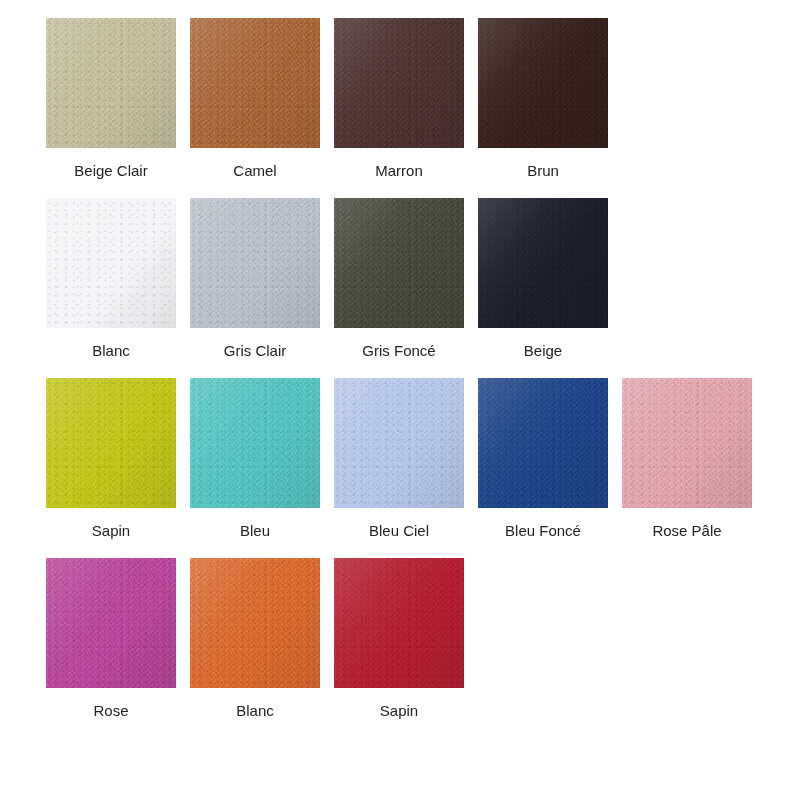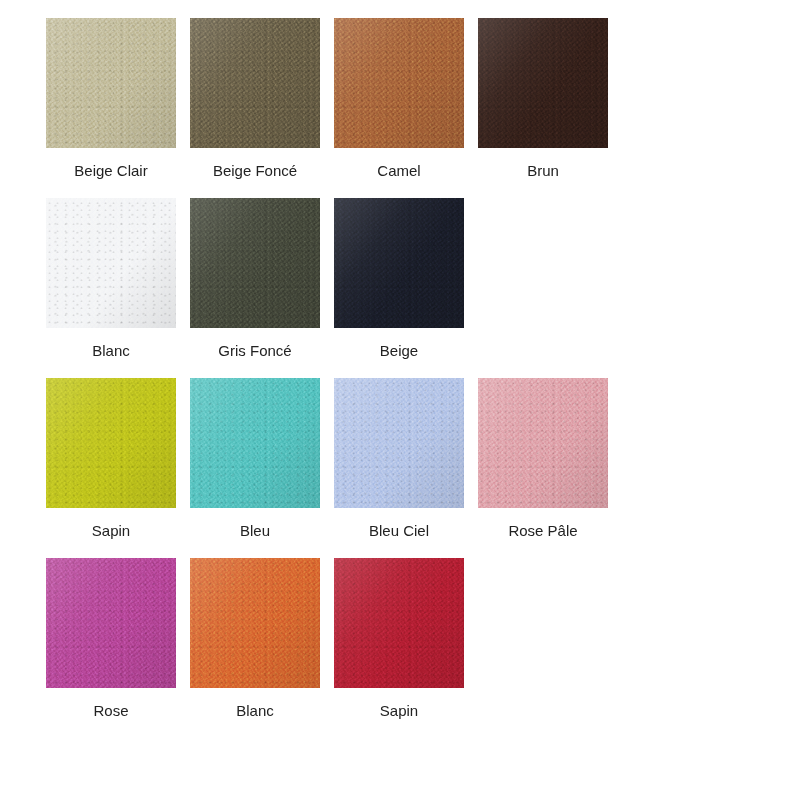--- a/index.html
+++ b/index.html
@@ -85,37 +85,41 @@
 <body style="background: rgb(255, 255, 255);">
 
 <div id="swatch-grid">
 
   <div class="swatch-row">
     <div class="swatch-cell">
       <div class="swatch-chip" style="background-color: rgb(195, 189, 157);"></div>
       <div class="swatch-label">Beige Clair</div>
     </div>
     <div class="swatch-cell">
-      <div class="swatch-chip" style="background-color: rgb(107, 97, 72);"></div>
-      <div class="swatch-label">Beige Foncé</div>
+      <div class="swatch-chip" style="background-color: rgb(169, 102, 58);"></div>
+      <div class="swatch-label">Camel</div>
     </div>
     <div class="swatch-cell">
-      <div class="swatch-chip" style="background-color: rgb(169, 102, 58);"></div>
-      <div class="swatch-label">Camel</div>
+      <div class="swatch-chip" style="background-color: rgb(76, 51, 48);"></div>
+      <div class="swatch-label">Marron</div>
     </div>
     <div class="swatch-cell">
       <div class="swatch-chip" style="background-color: rgb(54, 33, 26);"></div>
       <div class="swatch-label">Brun</div>
     </div>
   </div>
 
   <div class="swatch-row">
     <div class="swatch-cell">
       <div class="swatch-chip" style="background-color: rgb(244, 245, 246);"></div>
       <div class="swatch-label">Blanc</div>
+    </div>
+    <div class="swatch-cell">
+      <div class="swatch-chip" style="background-color: rgb(185, 192, 202);"></div>
+      <div class="swatch-label">Gris Clair</div>
     </div>
     <div class="swatch-cell">
       <div class="swatch-chip" style="background-color: rgb(70, 74, 60);"></div>
       <div class="swatch-label">Gris Foncé</div>
     </div>
     <div class="swatch-cell">
       <div class="swatch-chip" style="background-color: rgb(26, 30, 42);"></div>
       <div class="swatch-label">Beige</div>
     </div>
   </div>
@@ -127,20 +131,24 @@
     </div>
     <div class="swatch-cell">
       <div class="swatch-chip" style="background-color: rgb(86, 195, 192);"></div>
       <div class="swatch-label">Bleu</div>
     </div>
     <div class="swatch-cell">
       <div class="swatch-chip" style="background-color: rgb(182, 198, 232);"></div>
       <div class="swatch-label">Bleu Ciel</div>
     </div>
     <div class="swatch-cell">
+      <div class="swatch-chip" style="background-color: rgb(31, 68, 137);"></div>
+      <div class="swatch-label">Bleu Foncé</div>
+    </div>
+    <div class="swatch-cell">
       <div class="swatch-chip" style="background-color: rgb(224, 164, 172);"></div>
       <div class="swatch-label">Rose Pâle</div>
     </div>
   </div>
 
   <div class="swatch-row">
     <div class="swatch-cell">
       <div class="swatch-chip" style="background-color: rgb(183, 71, 154);"></div>
       <div class="swatch-label">Rose</div>
     </div>

